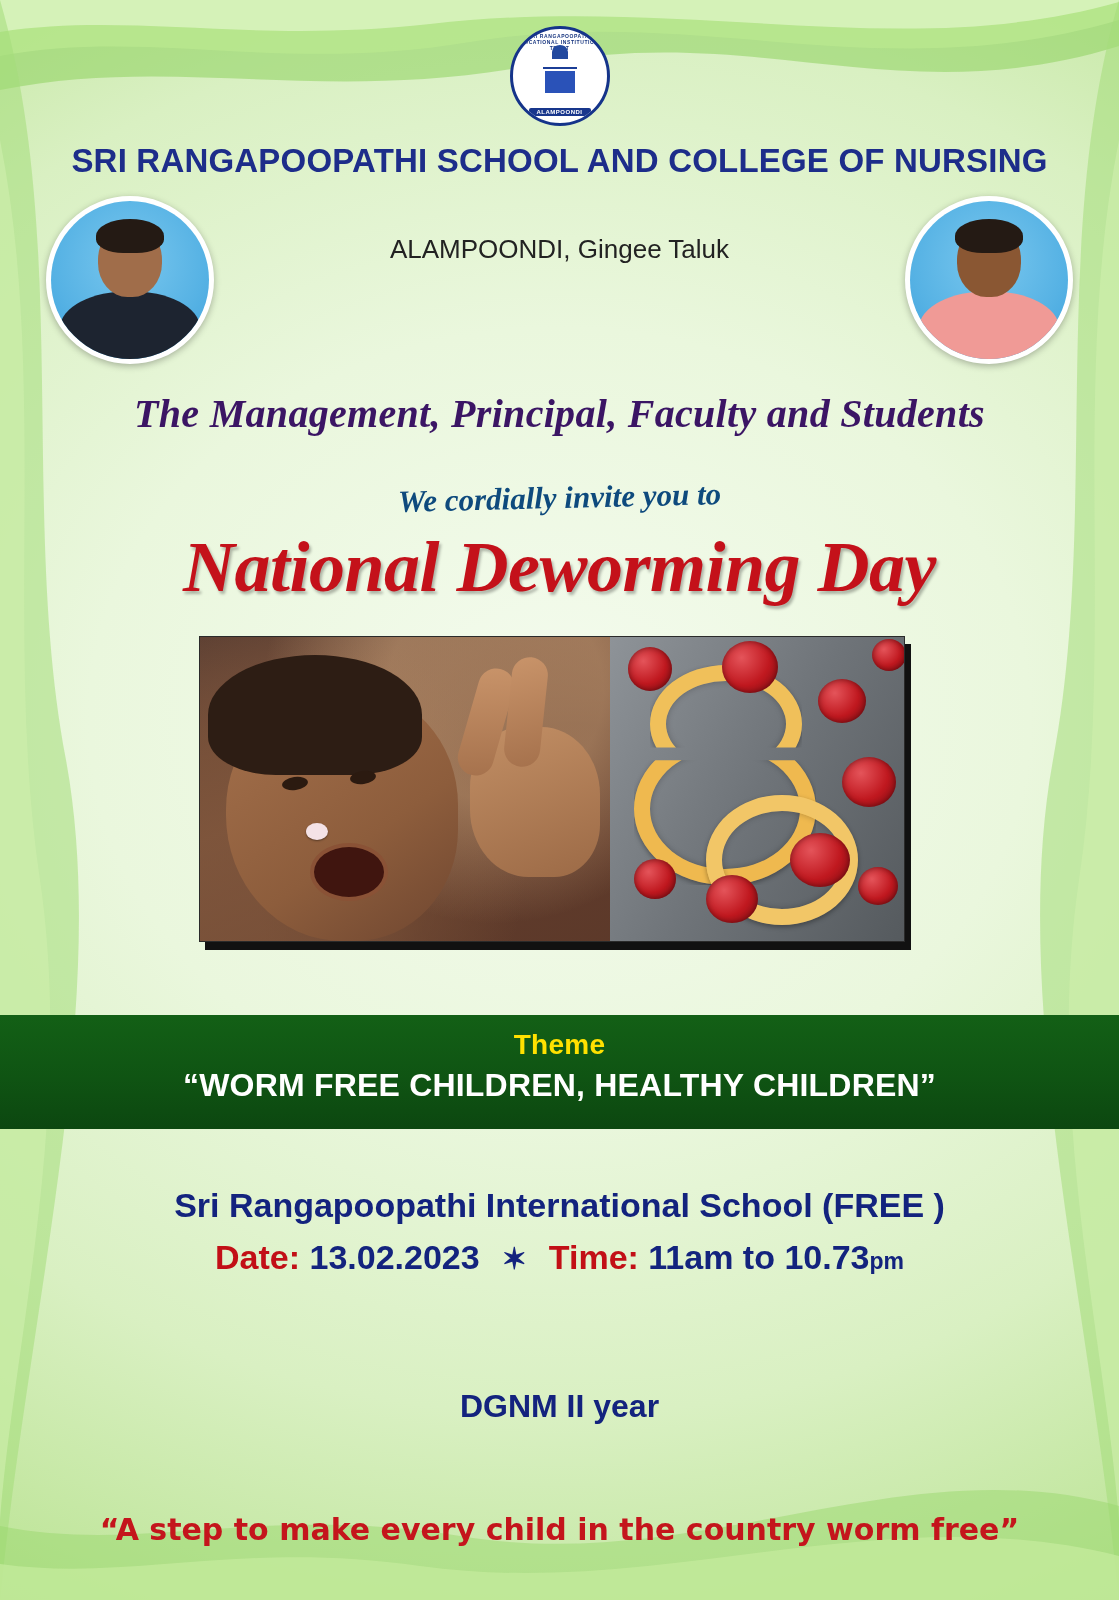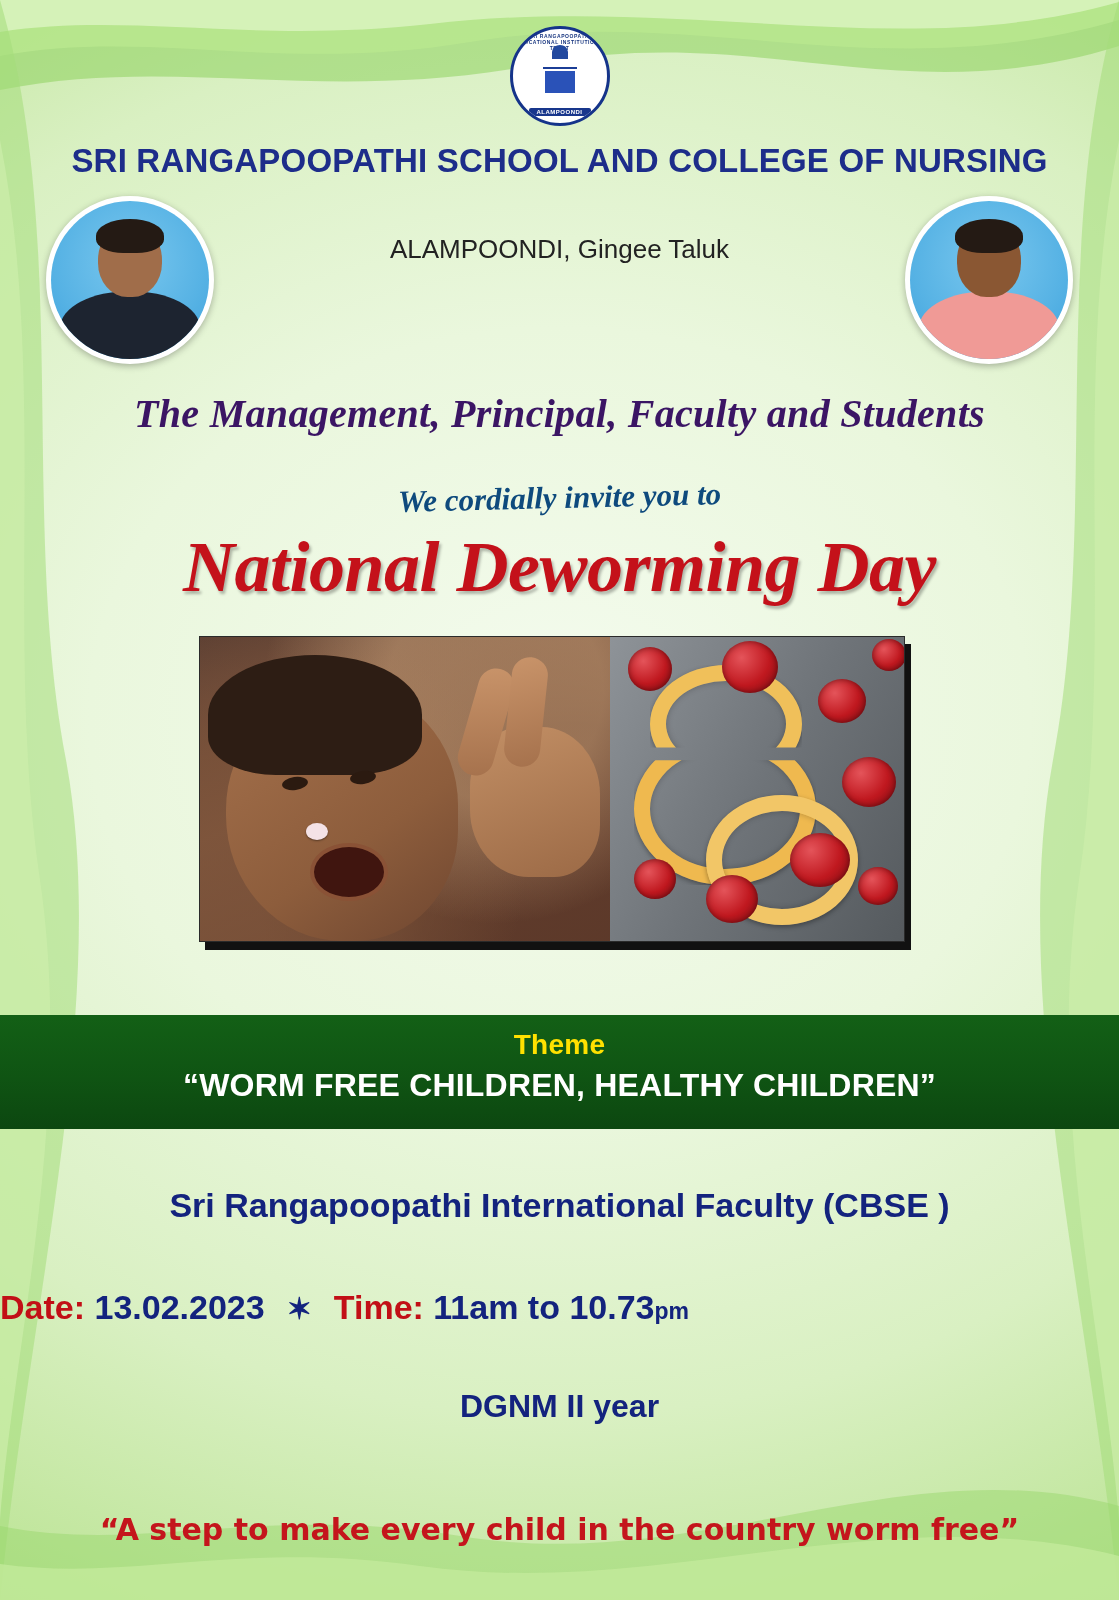--- a/index.html
+++ b/index.html
@@ -381,24 +381,24 @@
     position: absolute;
     top: 1186px;
     left: 0; width: 100%;
     text-align: center;
     color: #13237e;
     font-size: 34px;
     font-weight: bold;
   }
   .datetime-row {
     position: absolute;
-    top: 1288px;
+    top: 1238px;
     left: 0; width: 100%;
     display: flex;
-    justify-content: flex-start;
+    justify-content: center;
     align-items: baseline;
     gap: 22px;
     font-size: 34px;
     font-weight: bold;
   }
   .lbl-red { color: #c20f16; }
   .val-blue { color: #13237e; }
   .star-sep { color: #13237e; font-size: 30px; }
   .ampm { font-size: 23px; }
 
@@ -524,21 +524,21 @@
       <div class="rbc" style="left:248px; top:230px; width:40px; height:38px;"></div>
       <div class="rbc" style="left:262px; top:2px; width:34px; height:32px;"></div>
     </div>
   </div>
 
   <div class="theme-band">
     <div class="theme-label">Theme</div>
     <div class="theme-text">“WORM FREE CHILDREN, HEALTHY CHILDREN”</div>
   </div>
 
-  <div class="venue-value">Sri Rangapoopathi International Faculty (CBSE )</div>
+  <div class="venue-value">Sri Rangapoopathi International School (FREE )</div>
 
   <div class="datetime-row">
     <span>
       <span class="lbl-red">Date:</span>
       <span class="val-blue">13.02.2023</span>
     </span>
     <span class="star-sep">✶</span>
     <span>
       <span class="lbl-red">Time:</span>
       <span class="val-blue">11am to 10.73</span><span class="val-blue ampm">pm</span>

